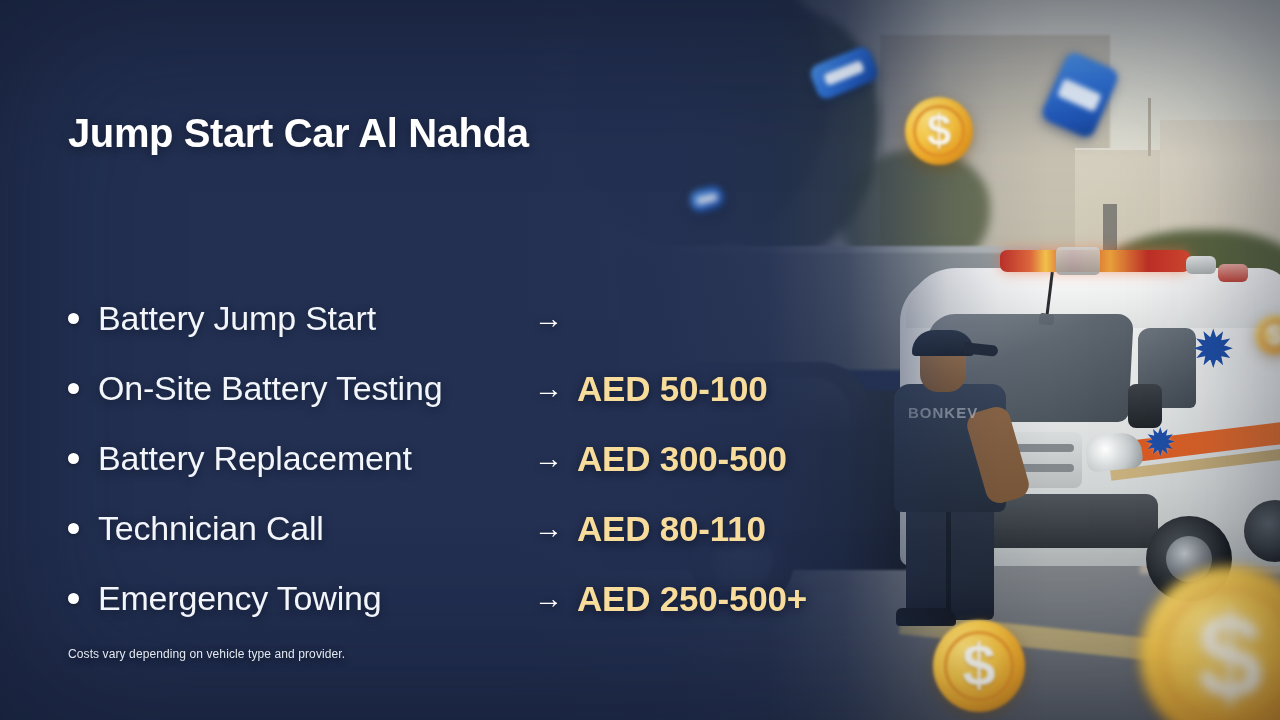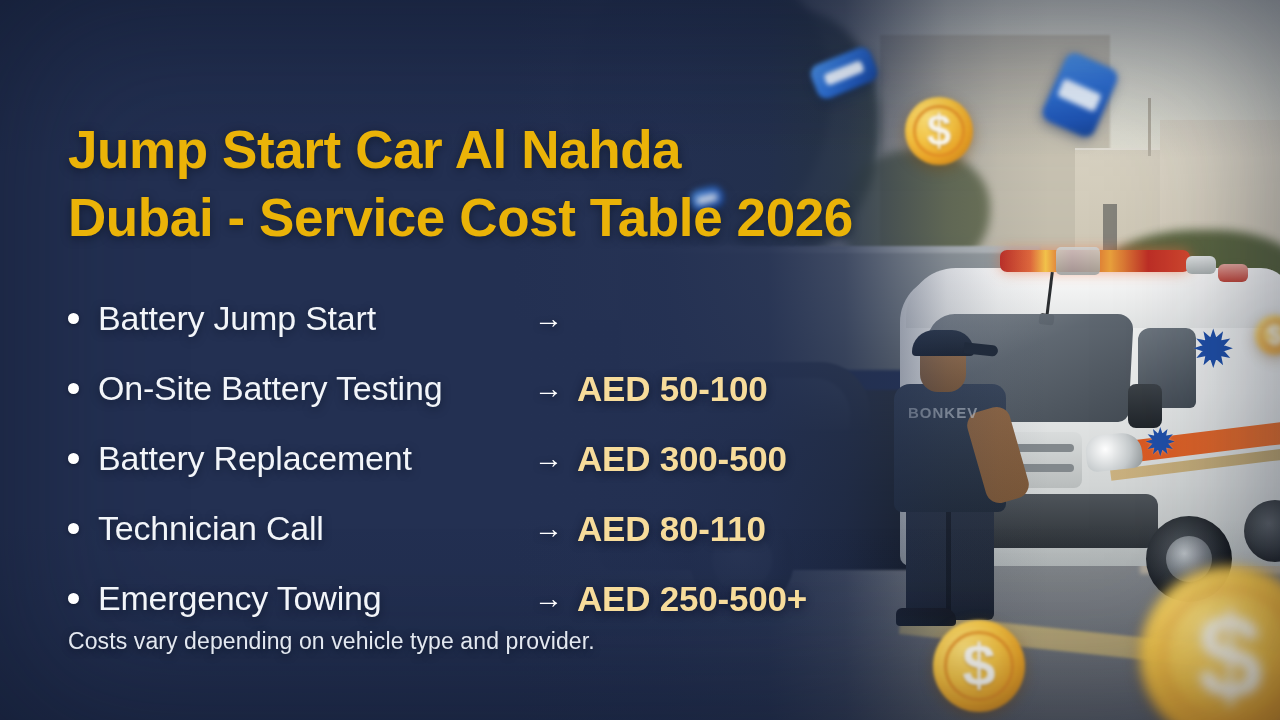--- a/index.html
+++ b/index.html
@@ -374,22 +374,22 @@
 
   
   .content {
     position: absolute; inset: 0;
   }
   .title {
     position: absolute;
     left: 68px;
     top: 80px;
     width: 900px;
-    color: #eab308;
-    font-size: 53px;
+    color: #ffffff;
+    font-size: 40px;
     font-weight: bold;
     line-height: 1.30;
     letter-spacing: -0.4px;
     text-shadow: 0 2px 10px rgba(8,14,30,.55);
     white-space: pre-line;
   }
 
   .list {
     position: absolute;
     left: 68px;
@@ -432,23 +432,23 @@
     font-size: 35px;
     font-weight: bold;
     line-height: 1;
     letter-spacing: -0.2px;
     text-shadow: 0 2px 9px rgba(10,16,34,.7);
   }
 
   .footnote {
     position: absolute;
     left: 68px;
-    top: 630px;
+    top: 648px;
     color: #e3e8f0;
-    font-size: 23px;
+    font-size: 12px;
     line-height: 1;
     letter-spacing: .1px;
     text-shadow: 0 2px 7px rgba(8,14,30,.65);
   }
 </style>
 </head>
 <body>
 
 <div id="poster">
 
@@ -537,21 +537,21 @@
     <span class="dollar">$</span>
   </div>
   <div class="coin coin-2">
     <span class="dollar">$</span>
   </div>
 
   <div class="vignette"></div>
 
   <div class="content">
 
-    <h1 class="title"><span>Jump Start Car Al Nahda</span><br><span>Dubai - Service Cost Table 2026</span></h1>
+    <h1 class="title"><span>Jump Start Car Al Nahda</span><br></h1>
 
     <div class="list" id="service-list">
         <div class="row">
           <span class="bullet"></span>
           <span class="svc">Battery Jump Start</span>
           <span class="arrow">→</span>
         </div>
         <div class="row">
           <span class="bullet"></span>
           <span class="svc">On-Site Battery Testing</span>

